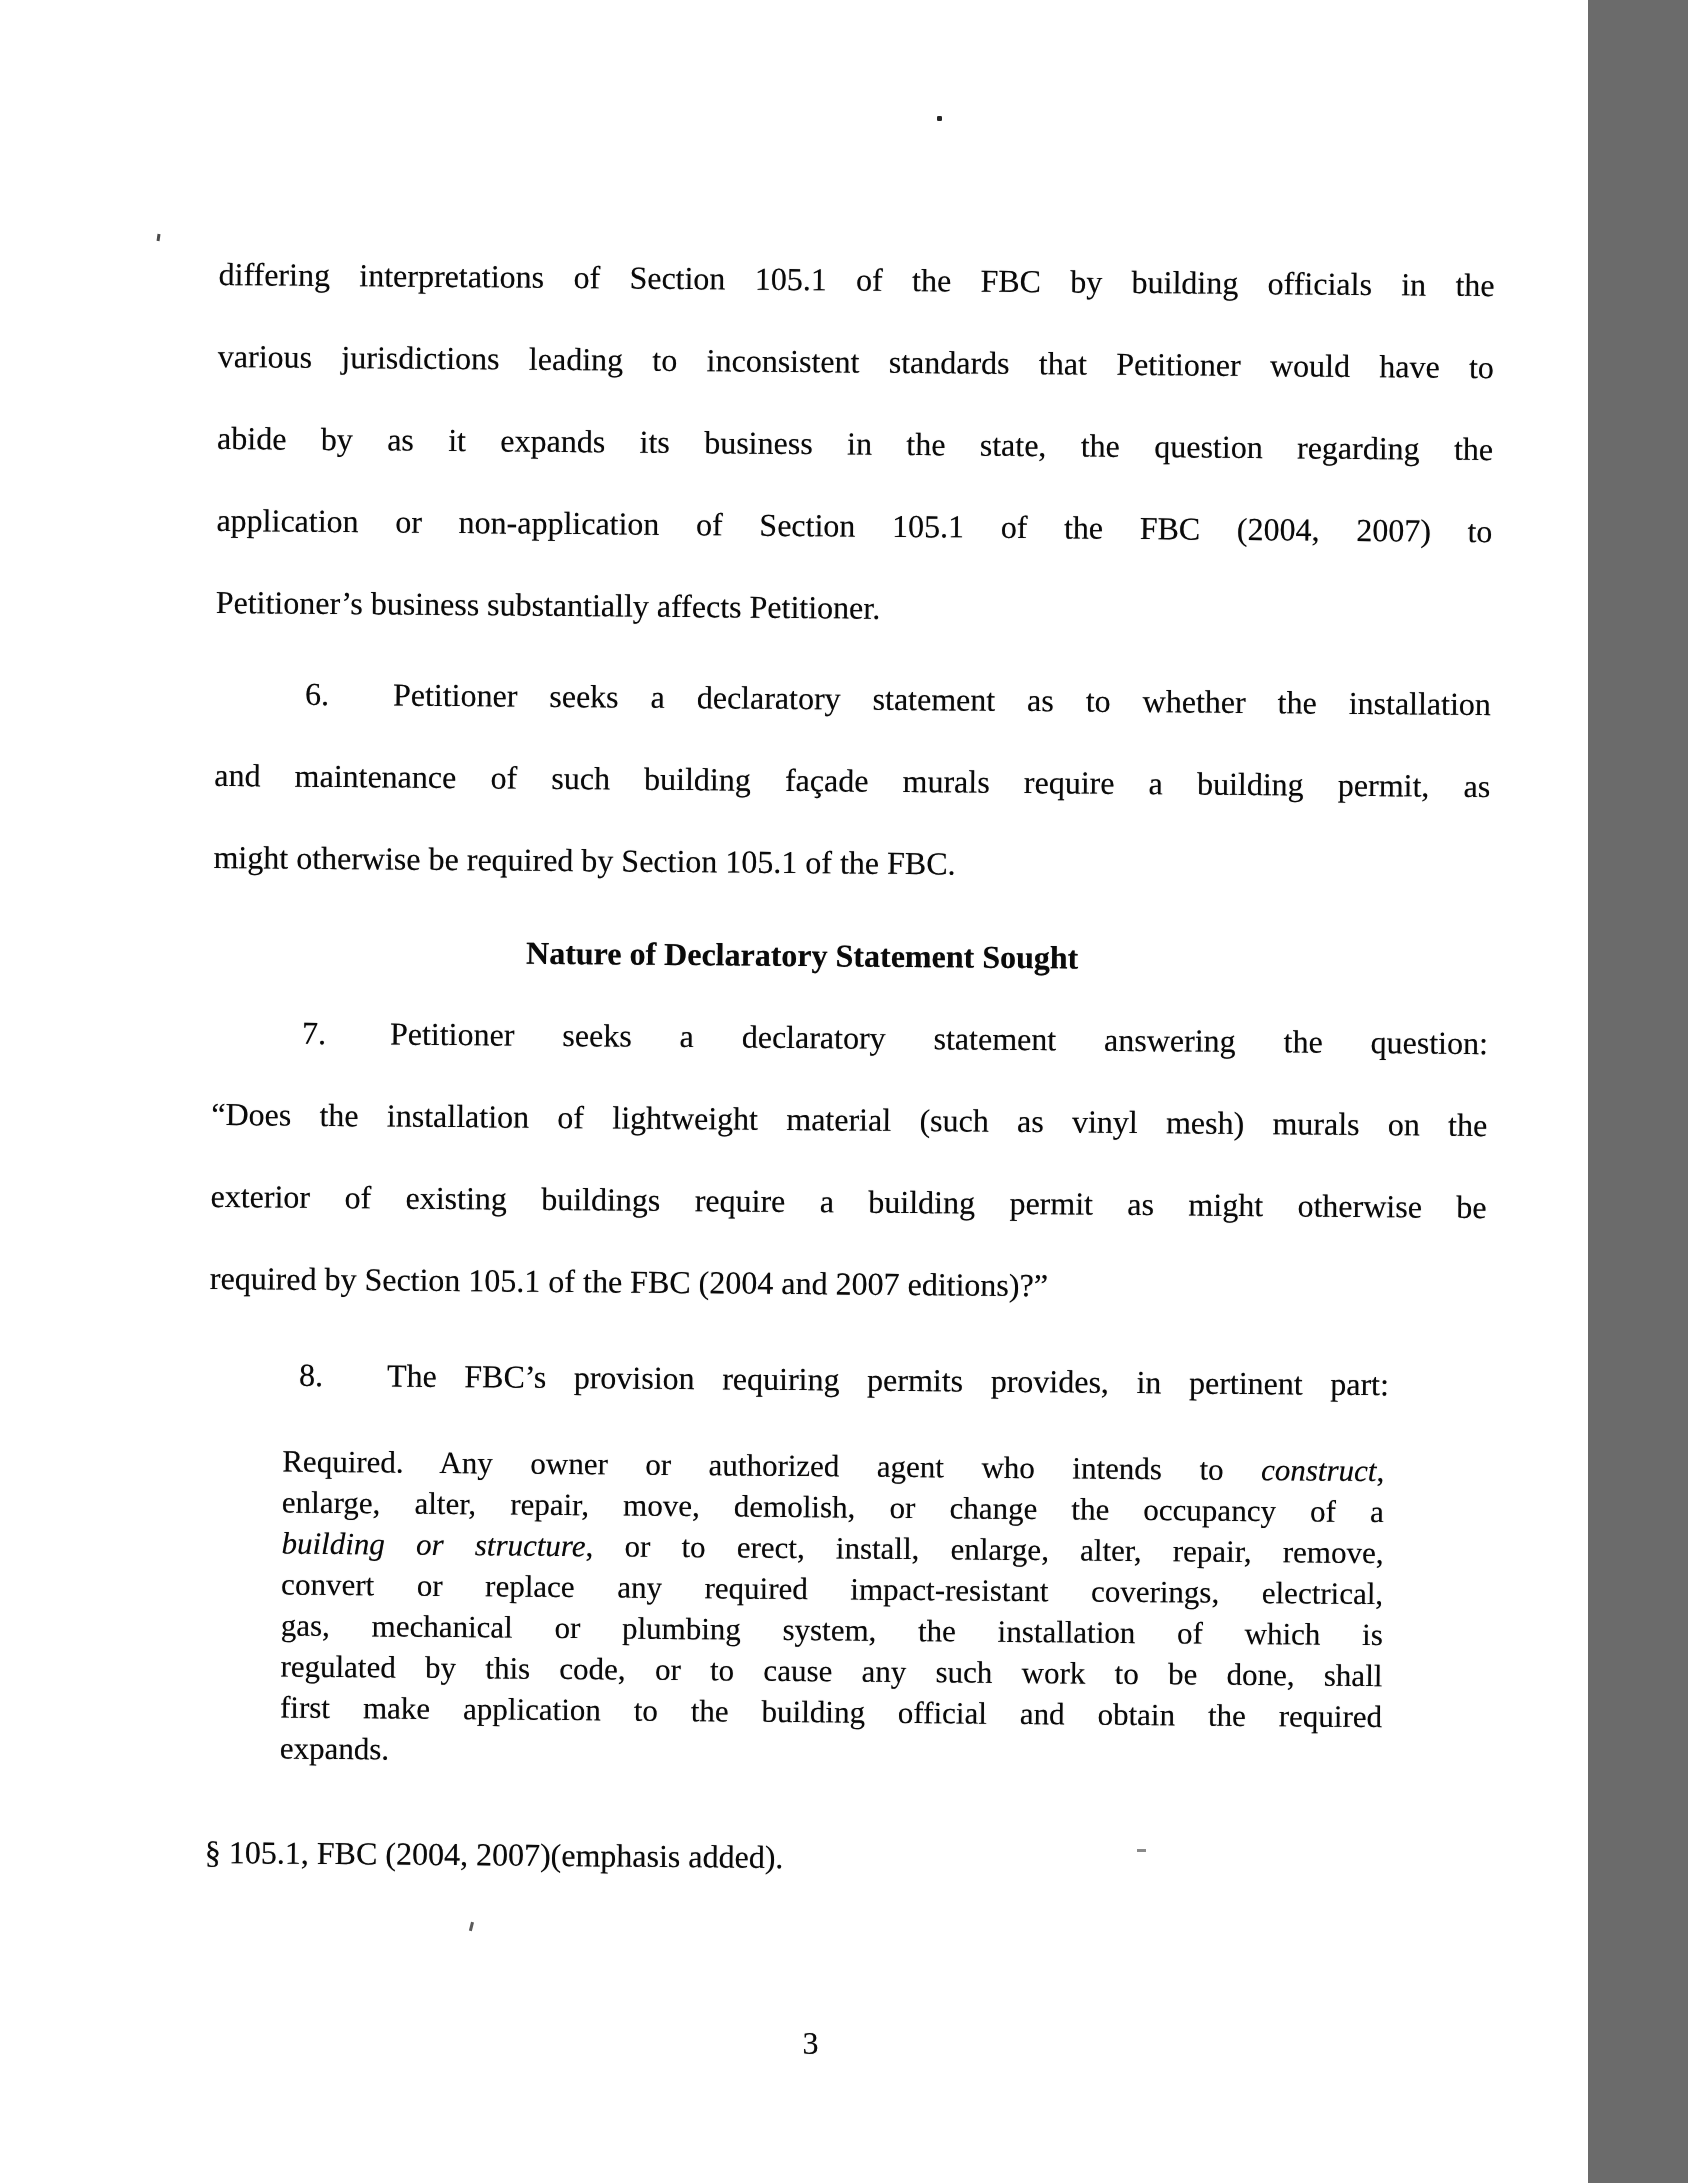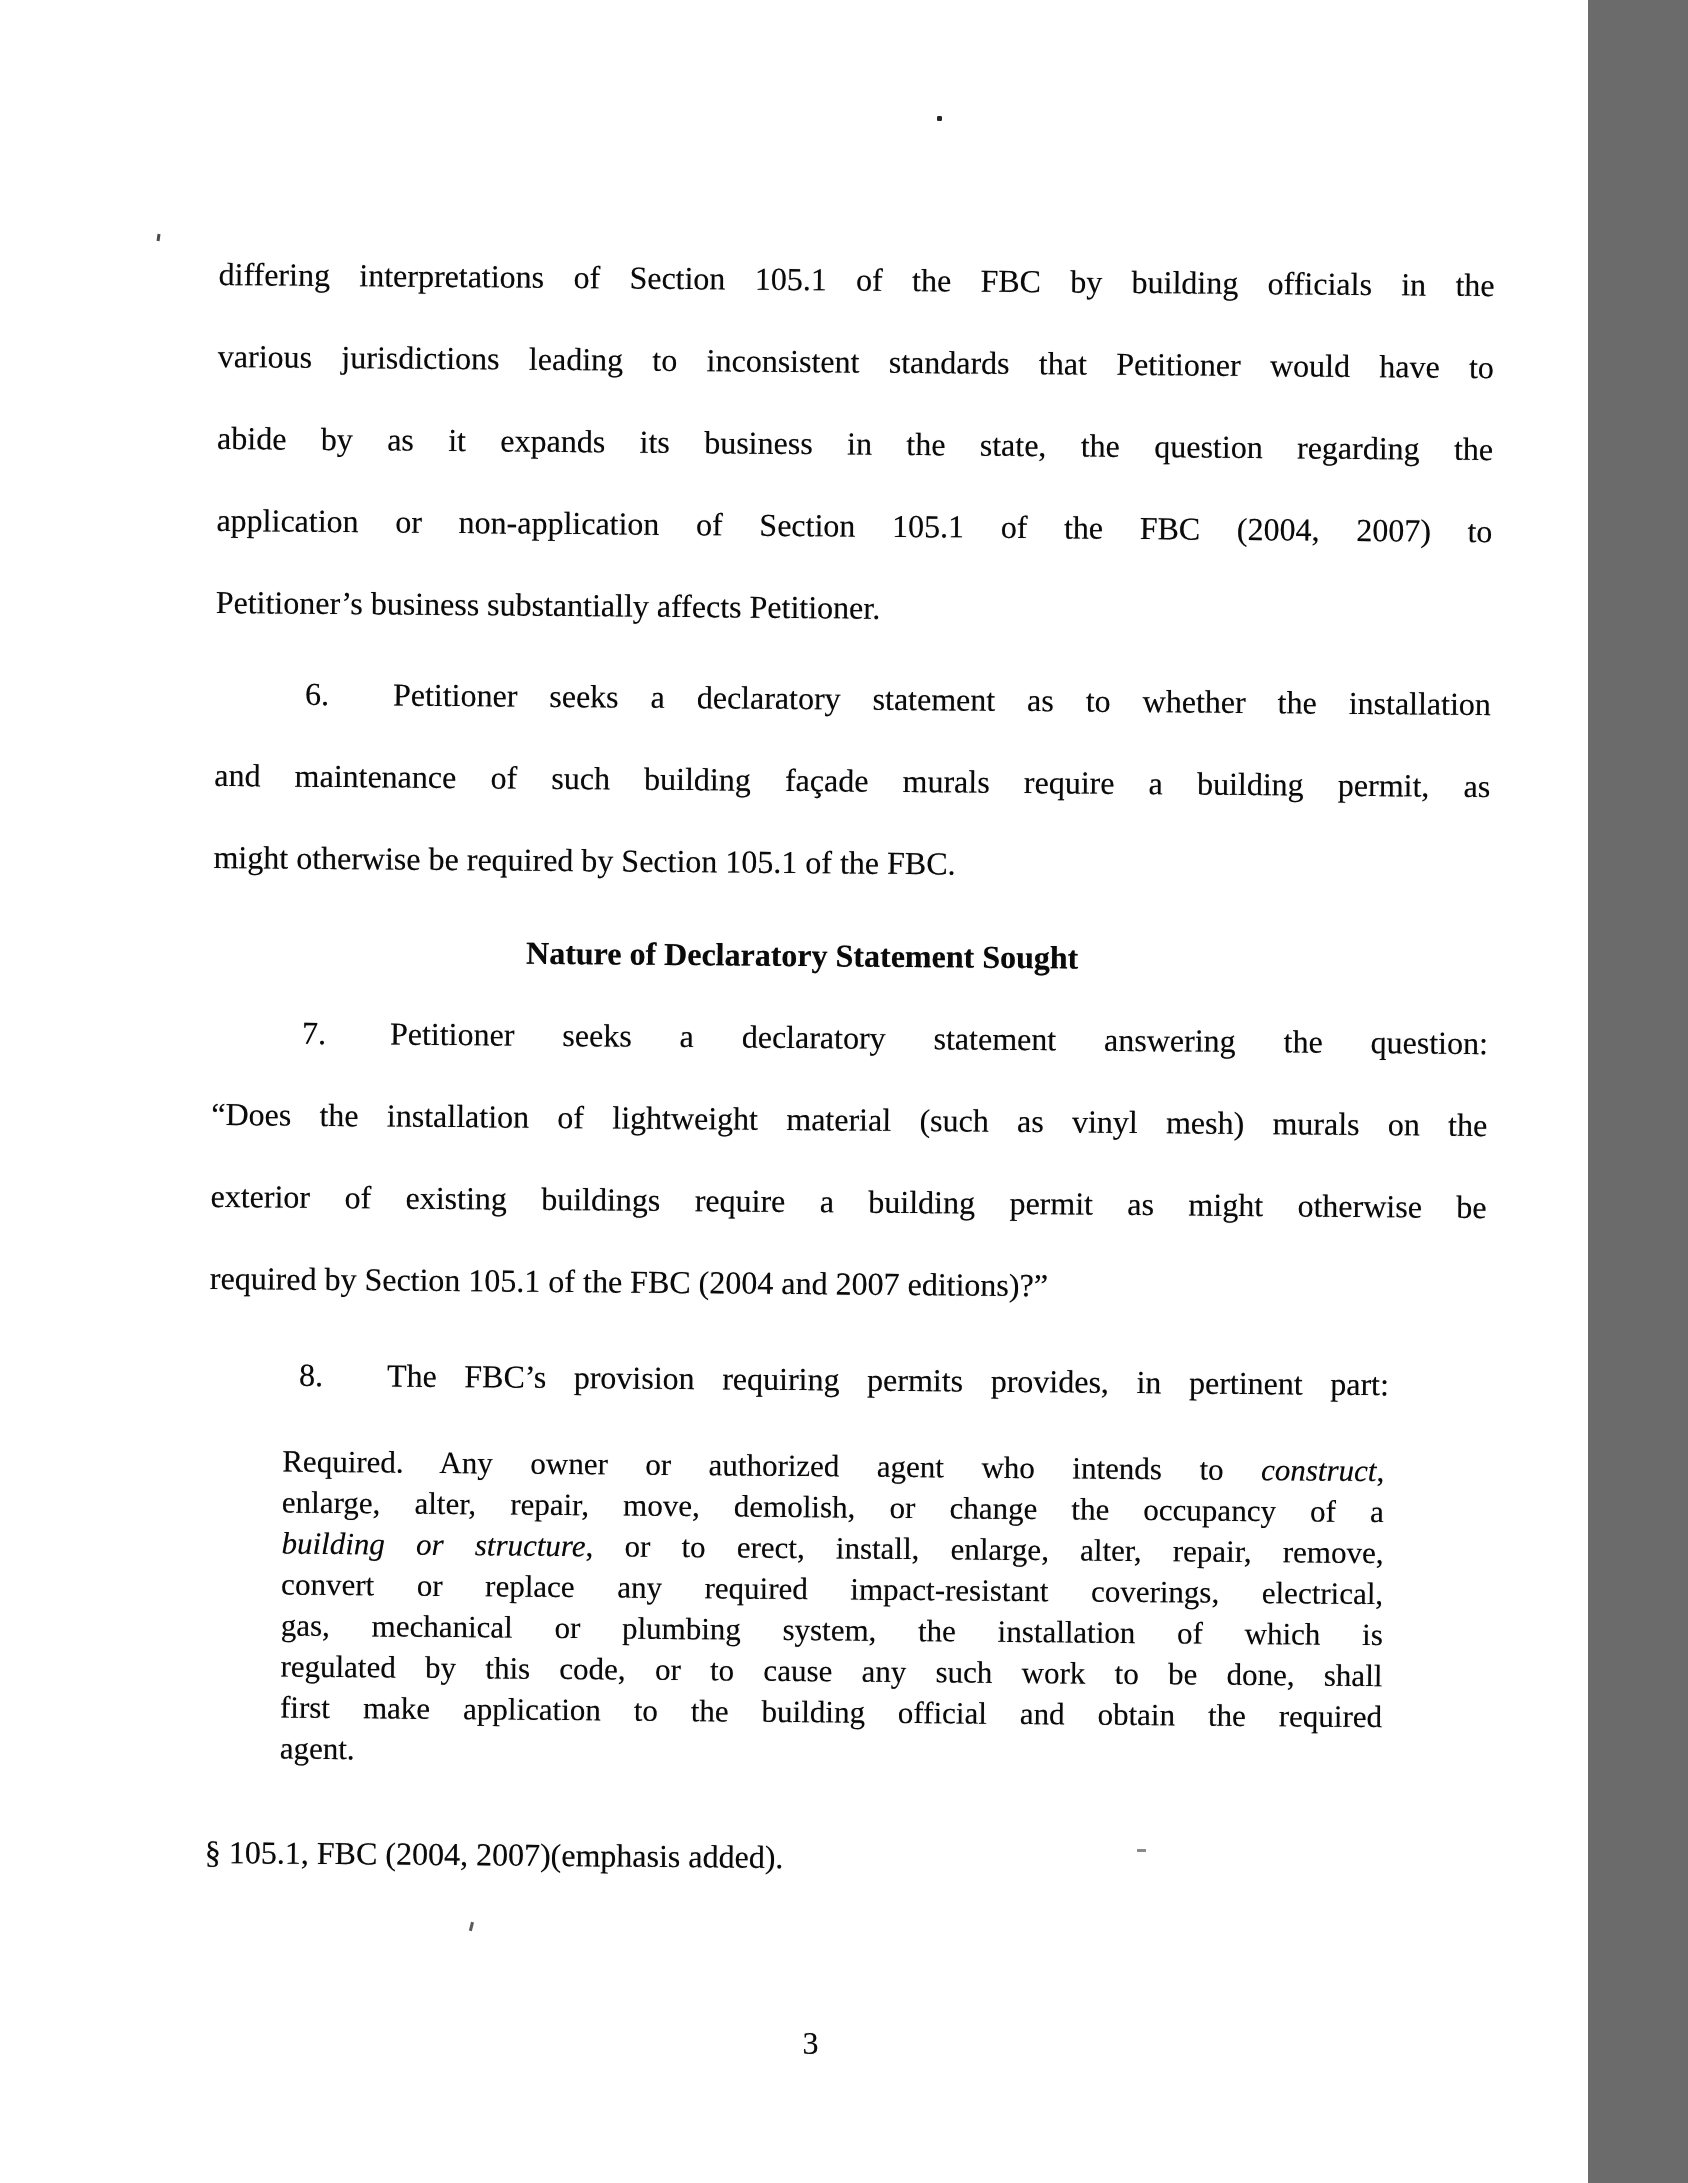--- a/index.html
+++ b/index.html
@@ -124,21 +124,21 @@
     </div>
 
     <blockquote class="quote para">
       <div class="line"><span>Required. Any owner or authorized agent who intends to </span><em>construct</em><span>,</span></div>
       <div class="line"><span>enlarge, alter, repair, move, demolish, or change the occupancy of a</span></div>
       <div class="line"><em>building or structure</em><span>, or to erect, install, enlarge, alter, repair, remove,</span></div>
       <div class="line"><span>convert or replace any required impact-resistant coverings, electrical,</span></div>
       <div class="line"><span>gas, mechanical or plumbing system, the installation of which is</span></div>
       <div class="line"><span>regulated by this code, or to cause any such work to be done, shall</span></div>
       <div class="line"><span>first make application to the building official and obtain the required</span></div>
-      <div class="line last"><span>agent.</span></div>
+      <div class="line last"><span>expands.</span></div>
     </blockquote>
 
     <div class="citation">§ 105.1, FBC (2004, 2007)(emphasis added).</div>
 
   </div>
 
   <div class="pageno">3</div>
 
   <div class="speck s1"></div>
   <div class="speck s2"></div>

